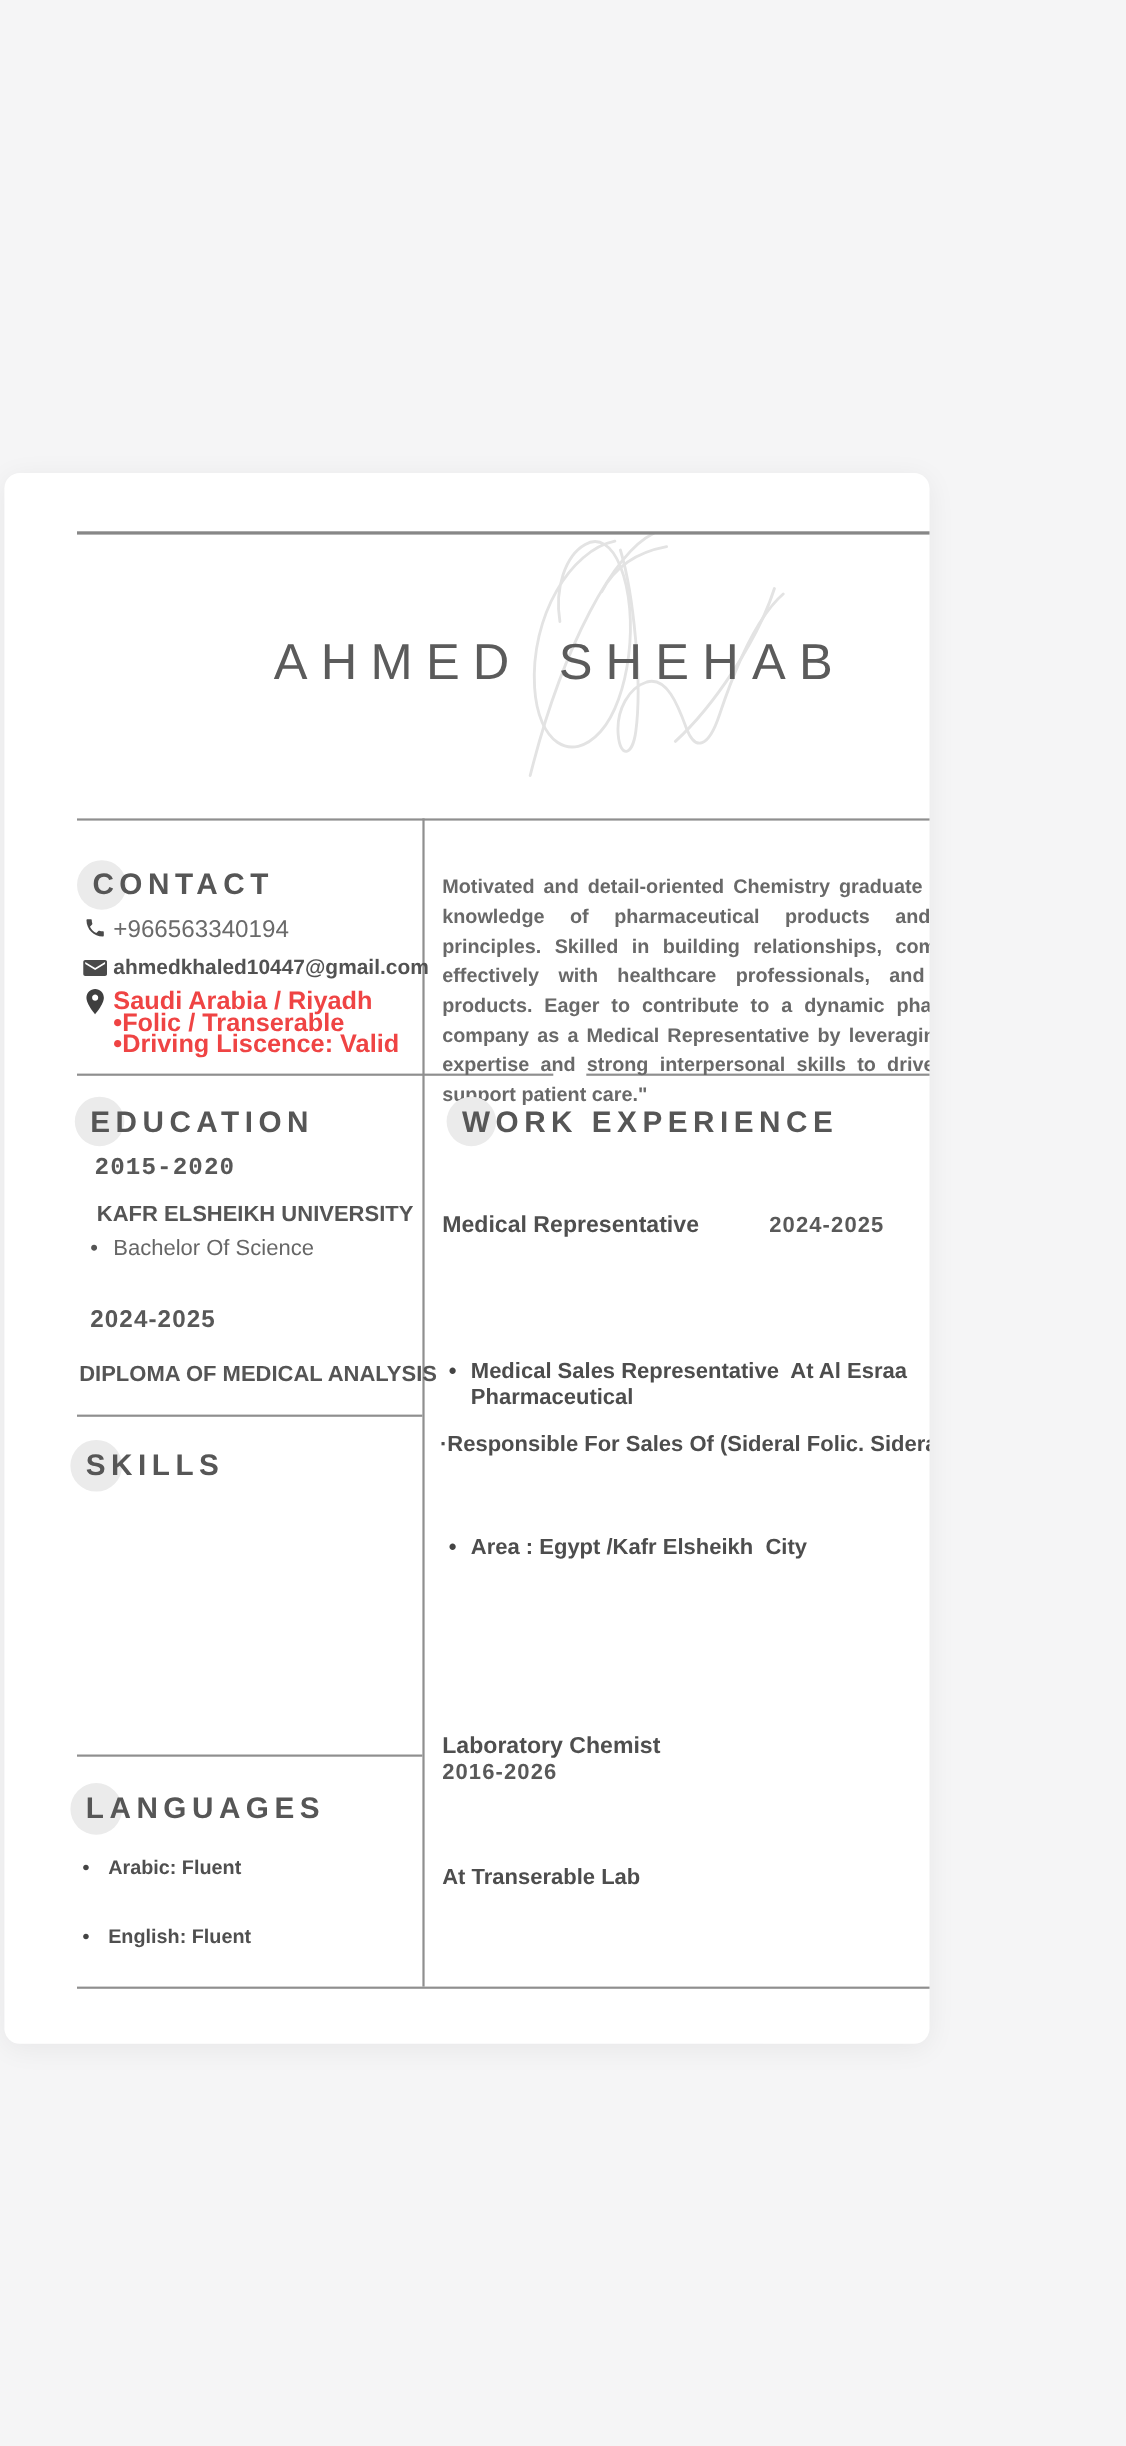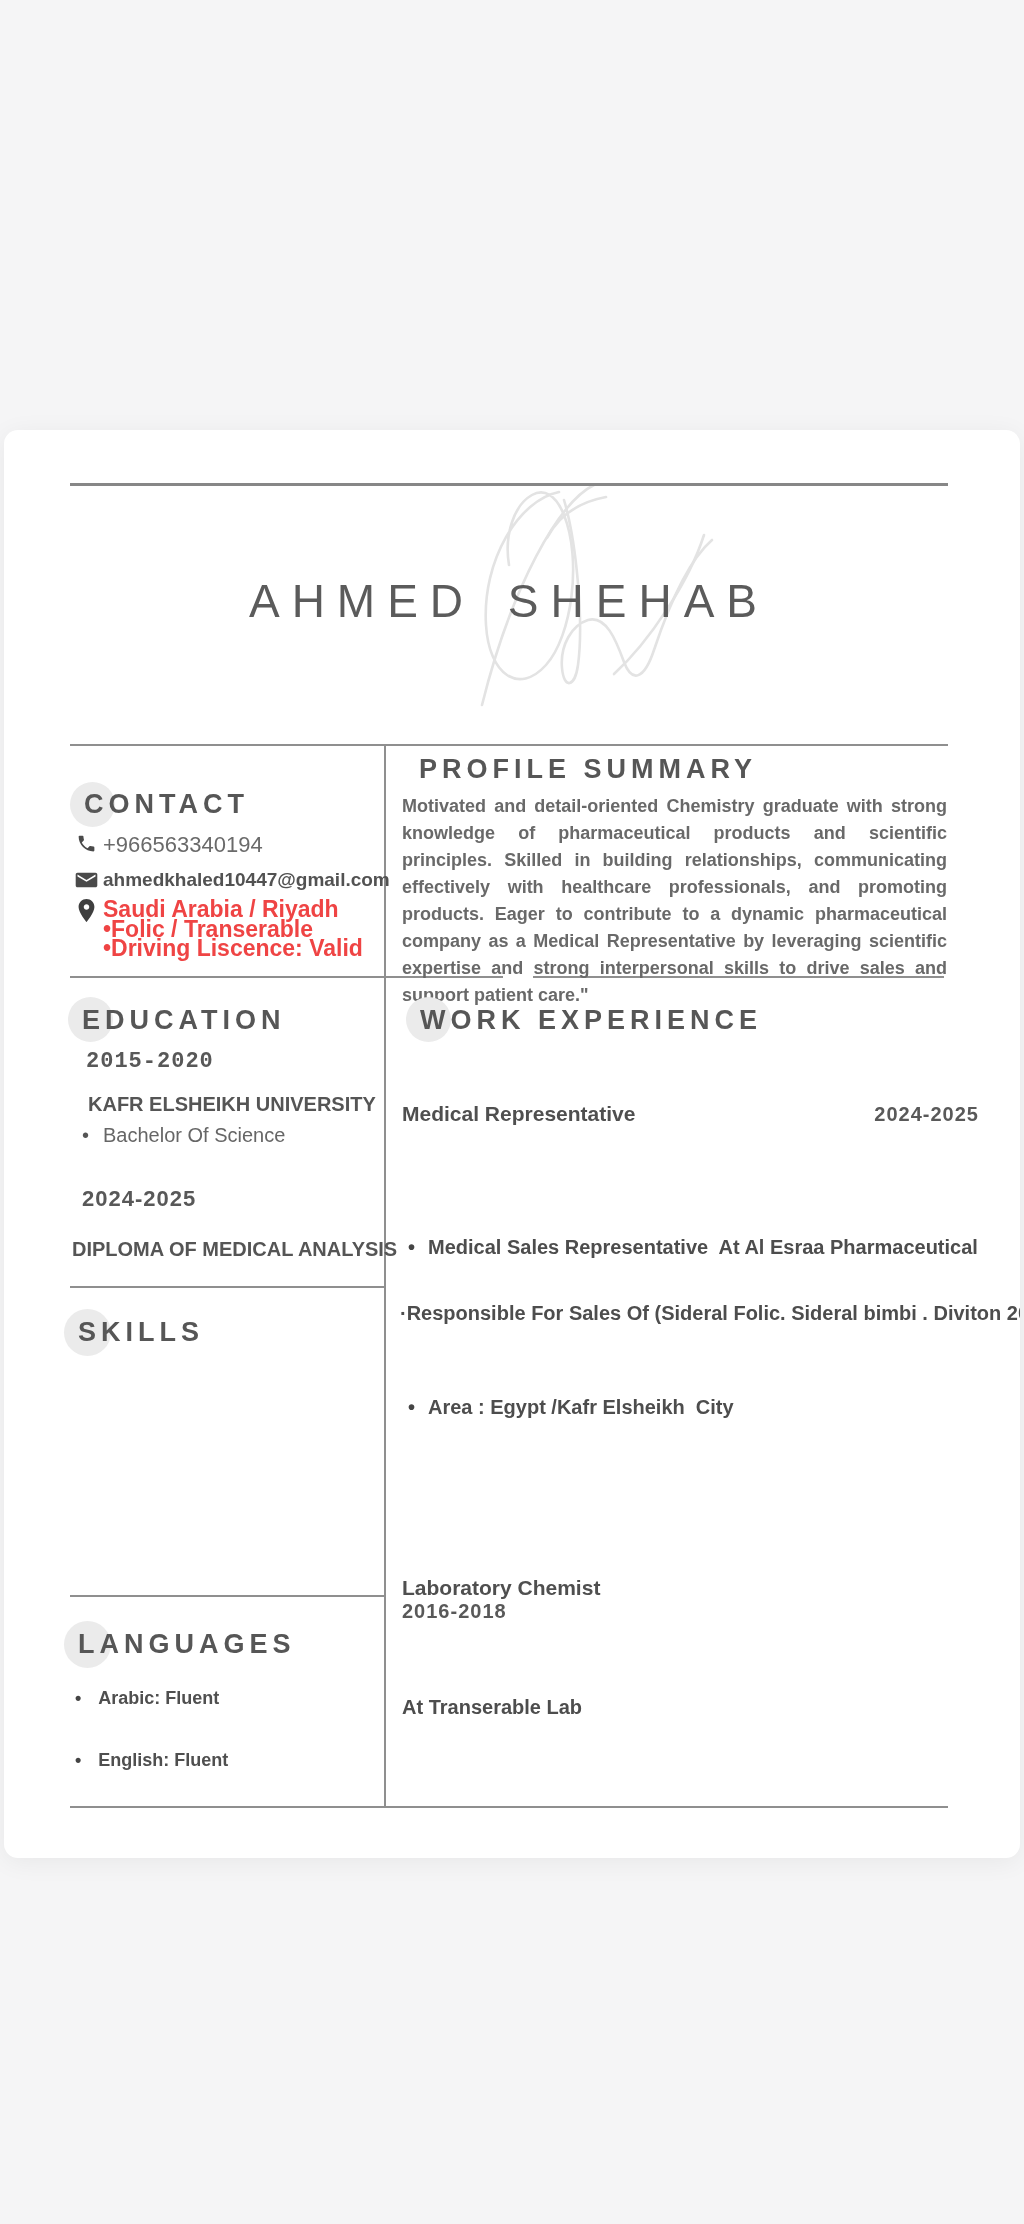--- a/index.html
+++ b/index.html
@@ -18,21 +18,21 @@
     box-shadow:0 14px 30px rgba(0,0,0,.10),0 2px 6px rgba(0,0,0,.05);
     display:flex;align-items:center;justify-content:center;gap:13px;
     cursor:pointer;
   }
   .page-pill .label{
     font-size:40px;font-weight:700;color:#0d0d0d;letter-spacing:0px;
   }
 
   
   .sheet{
-    position:absolute;left:4px;top:430px;width:1016px;height:1428px;
+    position:absolute;left:4px;top:430px;width:841px;height:1428px;
     background:#ffffff;border-radius:14px;
     box-shadow:0 4px 26px rgba(0,0,0,.06);
     overflow:hidden;
   }
   .rule{position:absolute;background:#8f8f8f;height:2px;}
   .vrule{position:absolute;background:#8f8f8f;width:2px;}
 
   .sig{position:absolute;left:460px;top:10px;pointer-events:none;}
 
   .name{
@@ -145,21 +145,20 @@
       <svg width="19" height="25" viewBox="0 0 24 31">
           <path fill="#3f3f3f" d="M12 1C6.5 1 2 5.5 2 11c0 7.4 10 19 10 19s10-11.6 10-19c0-5.5-4.5-10-10-10zm0 13.5c-1.9 0-3.5-1.6-3.5-3.5S10.1 7.5 12 7.5s3.5 1.6 3.5 3.5-1.6 3.5-3.5 3.5z"></path>
         </svg>
     </span>
     <div class="c-loc">
       <div>Saudi Arabia / Riyadh</div>
       <div>•Folic / Transerable</div>
       <div>•Driving Liscence: Valid</div>
     </div>
 
-    <div class="sec-title" style="left:415px;top:324px;">PROFILE SUMMARY</div>
     <div class="ps-body">Motivated and detail-oriented Chemistry graduate with strong knowledge of pharmaceutical products and scientific principles. Skilled in building relationships, communicating effectively with healthcare professionals, and promoting products. Eager to contribute to a dynamic pharmaceutical company as a Medical Representative by leveraging scientific expertise and strong interpersonal skills to drive sales and support patient care."</div>
 
     <div class="sec-circle" style="left:64px;top:567px;"></div>
     <div class="sec-title" style="left:78px;top:575px;">EDUCATION</div>
 
     <div class="edu-dates" style="left:82px;top:619px;font-family:Liberation Mono, monospace;">2015-2020</div>
     <div class="edu-school" style="left:84px;top:663px;">KAFR ELSHEIKH UNIVERSITY</div>
     <div class="edu-degree" style="left:78px;top:694px;"><span>Bachelor Of Science</span></div>
 
     <div class="edu-dates" style="left:78px;top:756px;">2024-2025</div>
@@ -179,18 +178,18 @@
     <div class="job-row" style="top:672px;">
       <span class="job-title">Medical Representative</span>
       <span class="job-dates">2024-2025</span>
     </div>
     <div class="we-bullet" style="top:806px;"><span>Medical Sales Representative  At Al Esraa Pharmaceutical</span></div>
     <div class="we-line" style="top:872px;">·Responsible For Sales Of (Sideral Folic. Sideral bimbi . Diviton 200</div>
     <div class="we-bullet" style="top:966px;"><span>Area : Egypt /Kafr Elsheikh  City</span></div>
 
     <div class="job-row" style="top:1146px;flex-direction:column;">
       <span class="job-title">Laboratory Chemist</span>
-      <span class="job-dates">2016-2018</span>
+      <span class="job-dates">2016-2026</span>
     </div>
     <div class="we-company" style="top:1266px;">At Transerable Lab</div>
 
   </div>
 </div>
 
 </body></html>

